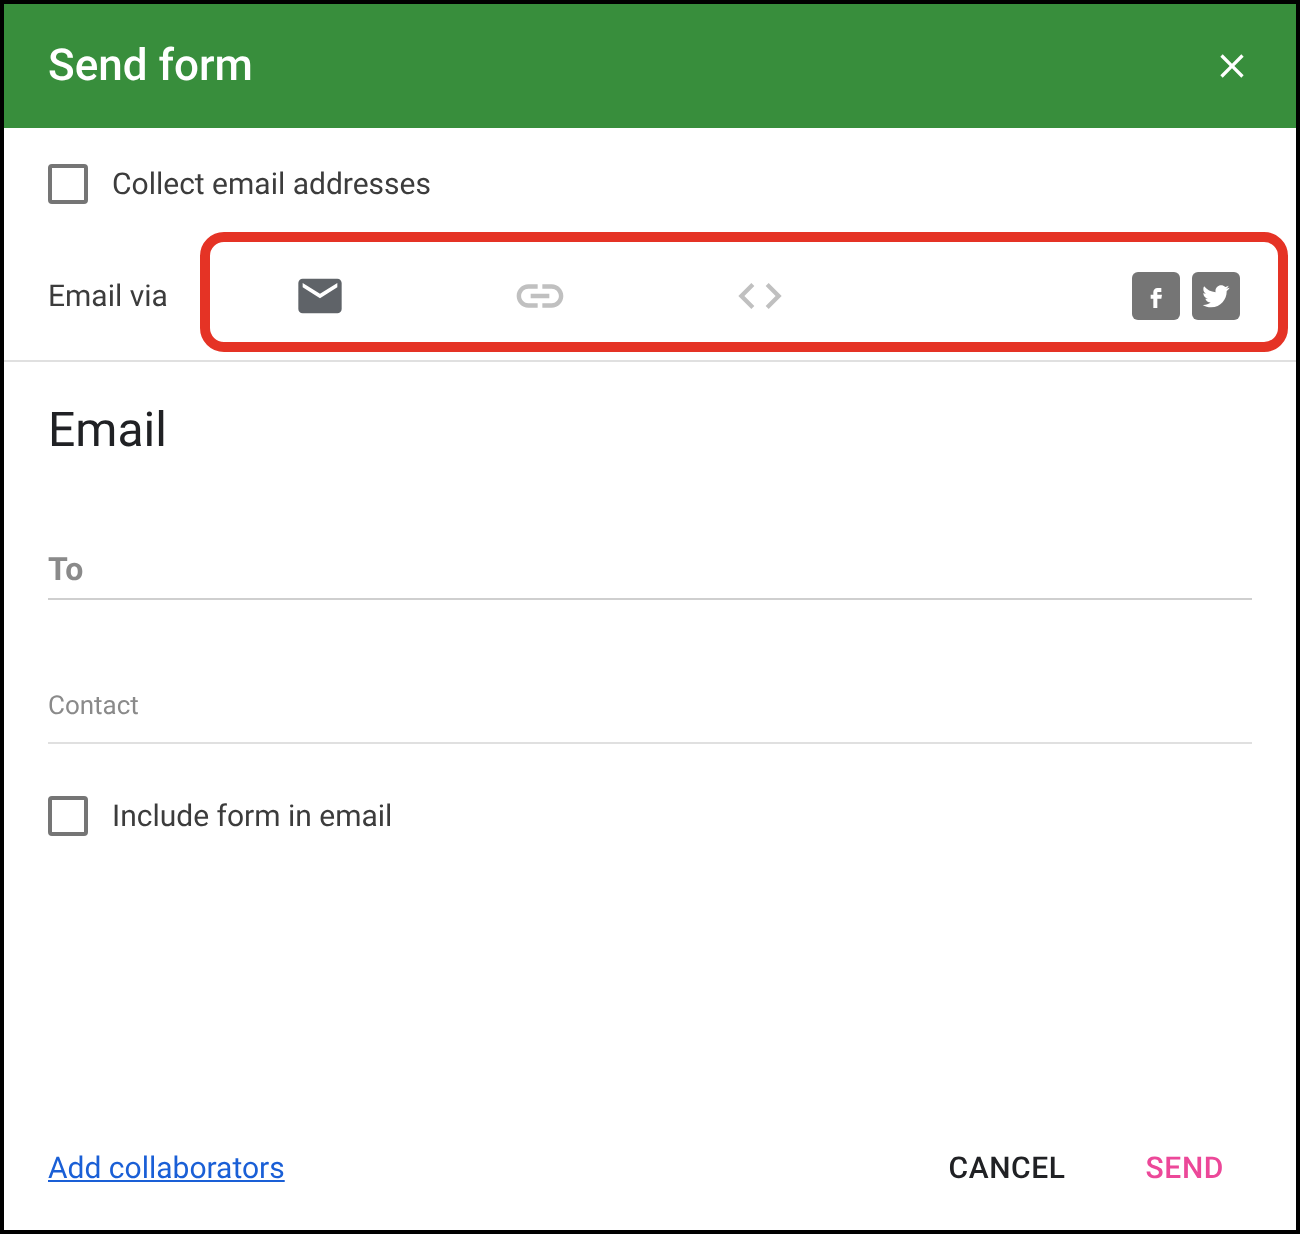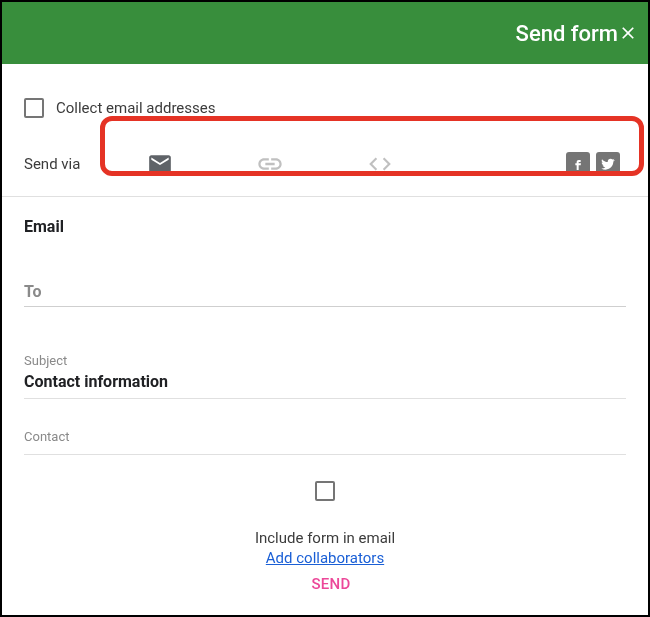--- a/index.html
+++ b/index.html
@@ -9,34 +9,34 @@
       width: 650px;
       height: 617px;
       border: 2px solid #000;
       position: relative;
     }
     .header {
       background: #388e3c;
       height: 62px;
       display: flex;
       align-items: center;
-      justify-content: flex-end;
-      padding: 0 10px;
+      justify-content: space-between;
+      padding: 0 22px;
       color: #fff;
     }
     .header-title {
       font-size: 22px;
       font-weight: 500;
     }
     .close-btn {
       cursor: pointer;
       display:flex; align-items:center; justify-content:center;
     }
     .content {
-      padding: 16px 22px;
+      padding: 0 22px;
     }
     .row {
       display: flex;
       align-items: center;
     }
     .collect-row {
       padding: 18px 0 14px 0;
       gap: 12px;
     }
     .checkbox {
@@ -99,24 +99,24 @@
       background: #757575;
       border-radius: 3px;
       display:flex;align-items:center;justify-content:center;
       cursor: pointer;
     }
     .section-divider {
       border-top: 1px solid #e0e0e0;
       margin: 0 -22px;
     }
     .email-heading {
-      font-size: 16px;
+      font-size: 24px;
       color: #202124;
       padding: 20px 0 18px 0;
-      font-weight: 700;
+      font-weight: 400;
     }
     .field {
       padding: 10px 0 6px 0;
       border-bottom: 1px solid #e0e0e0;
       margin-bottom: 20px;
     }
     .field-label {
       font-size: 13px;
       color: #8a8a8a;
       margin-bottom: 4px;
@@ -131,33 +131,31 @@
       padding: 28px 0 4px 0;
       margin-bottom: 36px;
     }
     .field-value {
       font-size: 16px;
       color: #202124;
       min-height: 20px;
       font-weight: bold;
     }
     .include-row {
-      gap: 28px;
+      gap: 12px;
       padding: 6px 0 28px 0;
-      flex-direction: column;
     }
     .footer {
       display: flex;
       align-items: center;
       padding: 0 22px 14px 22px;
       position: absolute;
       bottom: 0;
       left: 0;
       right: 0;
-      flex-direction: column;
     }
     .add-collab {
       color: #1a5fd6;
       font-size: 15px;
       text-decoration: underline;
       cursor: pointer;
     }
     .footer-spacer { flex: 1; }
     .btn-flat {
       font-size: 15px;
@@ -182,21 +180,21 @@
 </div>
 
 <div class="content">
 
   <div class="row collect-row">
     <div class="checkbox"></div>
     <div class="collect-label">Collect email addresses</div>
   </div>
 
   <div class="row sendvia-row">
-    <div class="sendvia-label">Send via</div>
+    <div class="sendvia-label">Email via</div>
     <div class="sendvia-icons">
       <div class="icon-btn">
         <svg width="26" height="26" viewBox="0 0 24 24">
             <path fill="#5f6368" d="M20 4H4c-1.1 0-2 .9-2 2v12c0 1.1.9 2 2 2h16c1.1 0 2-.9 2-2V6c0-1.1-.9-2-2-2zm0 4-8 5-8-5V6l8 5 8-5v2z"></path>
           </svg>
       </div>
       <div class="icon-btn">
         <svg width="28" height="28" viewBox="0 0 24 24">
             <path fill="#c0c0c0" d="M3.9 12c0-1.71 1.39-3.1 3.1-3.1h4V7H7c-2.76 0-5 2.24-5 5s2.24 5 5 5h4v-1.9H7c-1.71 0-3.1-1.39-3.1-3.1zM8 13h8v-2H8v2zm9-6h-4v1.9h4c1.71 0 3.1 1.39 3.1 3.1s-1.39 3.1-3.1 3.1h-4V17h4c2.76 0 5-2.24 5-5s-2.24-5-5-5z"></path>
           </svg>
@@ -223,35 +221,32 @@
   </div>
 
   <div class="section-divider"></div>
 
   <div class="email-heading">Email</div>
 
   <div class="field to-field">
     <div class="field-value" style="color:#8a8a8a;font-size:16px;">To</div>
   </div>
 
-  <div class="field">
-    <div class="field-label">Subject</div>
-    <div class="field-value">Contact information</div>
-  </div>
 
   <div class="field">
     <div class="field-label">Contact</div>
   </div>
 
   <div class="row include-row">
     <div class="checkbox"></div>
     <div class="collect-label">Include form in email</div>
   </div>
 
 </div>
 
 <div class="highlight-box"></div>
 
 <div class="footer">
   <div class="add-collab">Add collaborators</div>
   <div class="footer-spacer"></div>
+  <div class="btn-flat btn-cancel">CANCEL</div>
   <div class="btn-flat btn-send">SEND</div>
 </div>
 
 </body></html>

